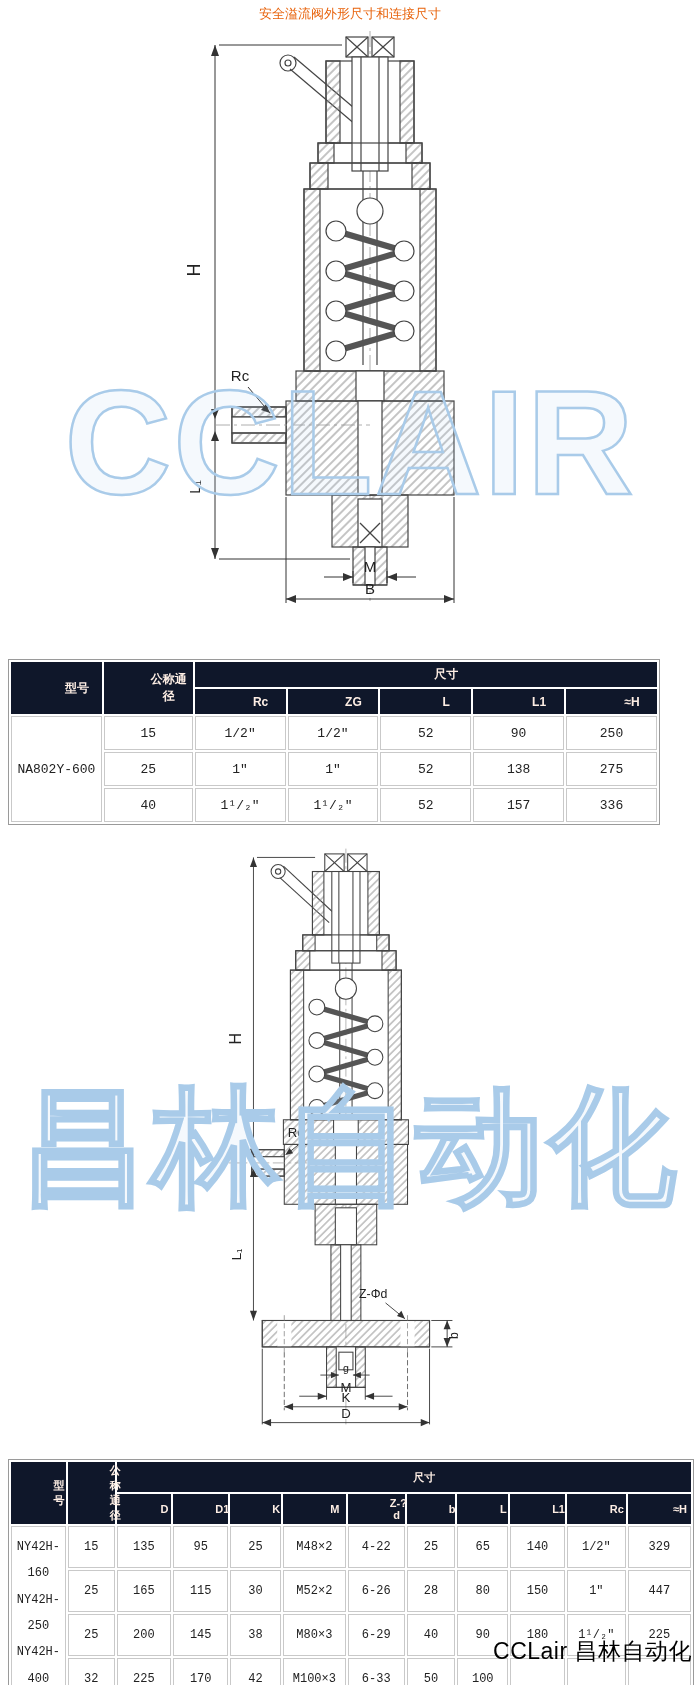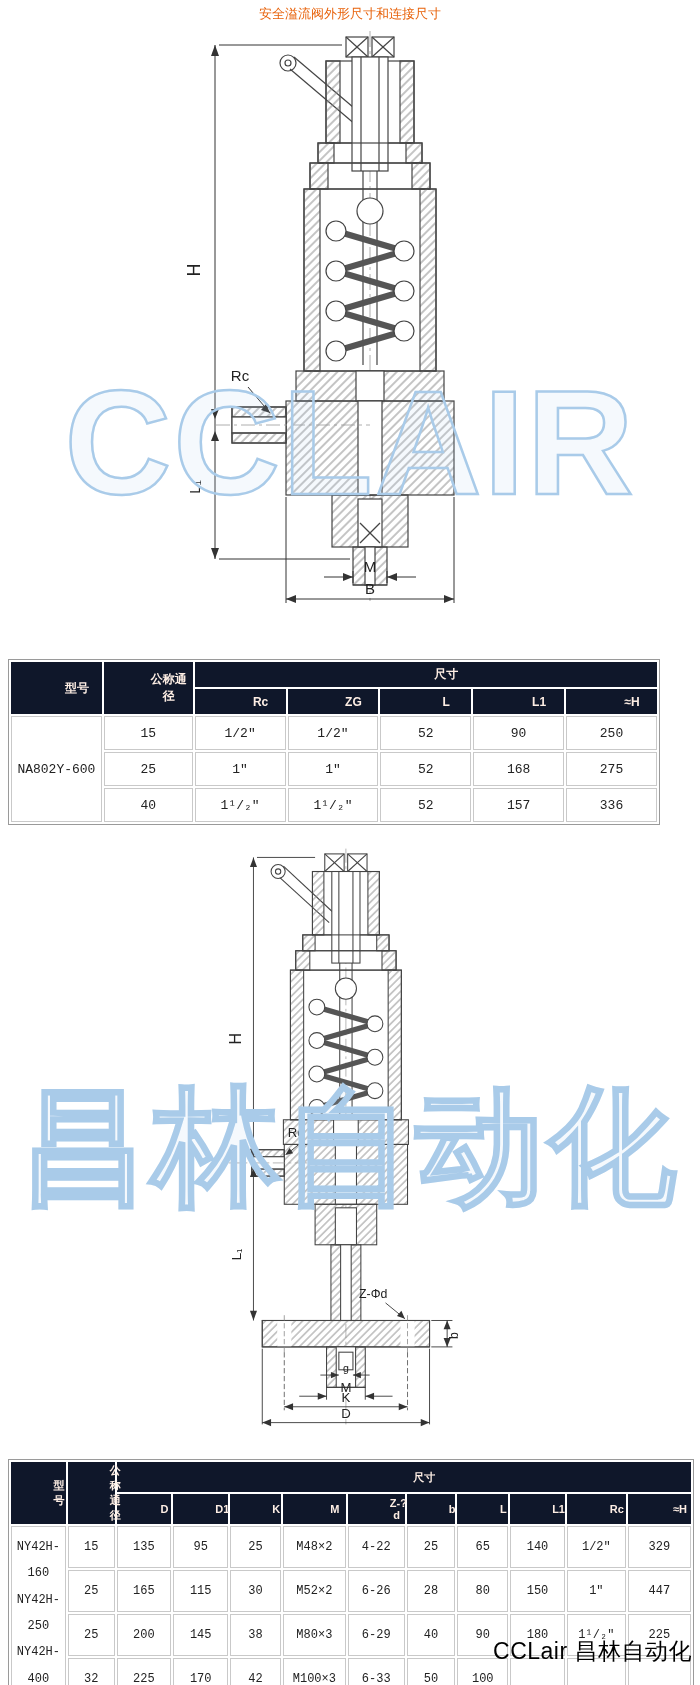--- a/index.html
+++ b/index.html
@@ -201,21 +201,21 @@
         <td>1/2″</td>
         <td>52</td>
         <td>90</td>
         <td>250</td>
       </tr>
       <tr>
         <td>25</td>
         <td>1″</td>
         <td>1″</td>
         <td>52</td>
-        <td>168</td>
+        <td>138</td>
         <td>275</td>
       </tr>
       <tr>
         <td>40</td>
         <td>1¹/₂″</td>
         <td>1¹/₂″</td>
         <td>52</td>
         <td>157</td>
         <td>336</td>
       </tr>

